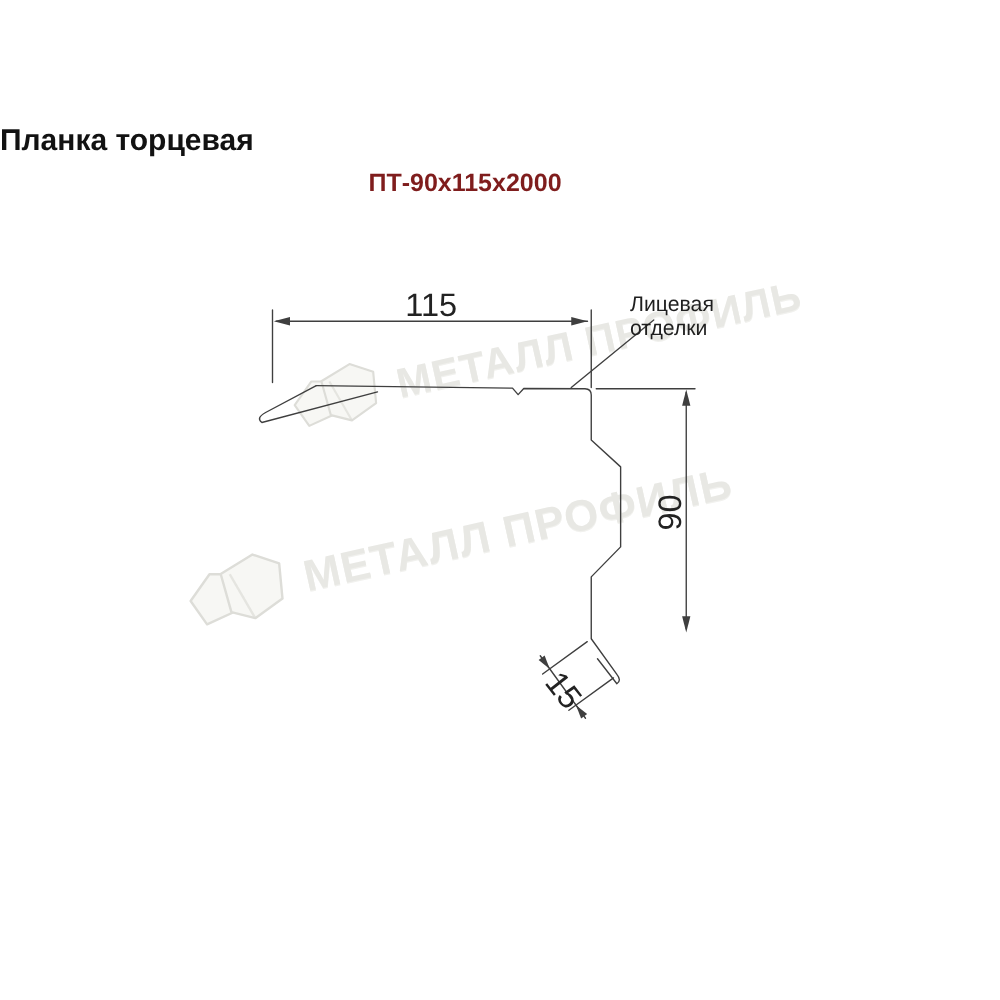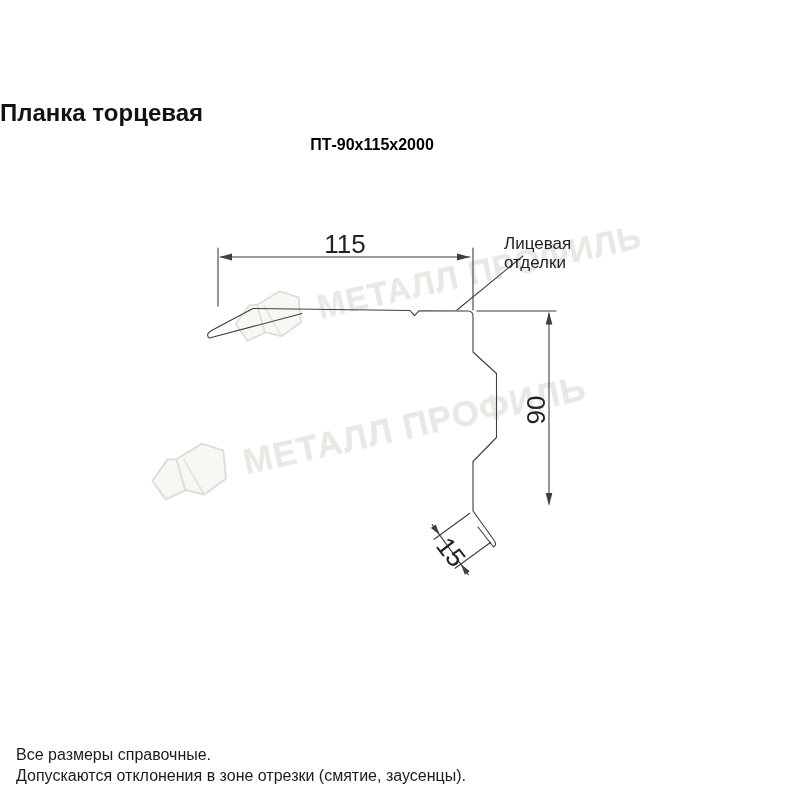--- a/index.html
+++ b/index.html
@@ -5,21 +5,21 @@
   html,body{margin:0;padding:0;background:#ffffff;}
   #page{position:relative;width:800px;height:800px;background:#ffffff;overflow:hidden;
         font-family:"Liberation Sans",sans-serif;color:#141414;}
 
   
   .title{position:absolute;left:0;top:26px;width:734px;text-align:center;
          font-size:28px;font-weight:bold;letter-spacing:0;color:#121212;}
   .subtitle{position:absolute;left:0;top:99px;width:744px;
             font-size:24px;font-weight:bold;color:#121212;}
   .sku{position:absolute;left:0;top:136px;width:744px;text-align:center;
-       font-size:16px;font-weight:bold;color:#000000;}
+       font-size:20px;font-weight:bold;color:#7f1d1d;}
 
   
   .wm{position:absolute;display:flex;align-items:center;gap:12px;
       transform-origin:0 50%;pointer-events:none;}
   .wm-text{font-weight:bold;color:#e8e8e4;white-space:nowrap;
            text-shadow:0 1px 0 #f1f1ee;letter-spacing:1px;}
   .wm1{left:230px;top:298px;transform:rotate(-12.5deg);}
   .wm1 .wm-text{font-size:33px;}
   .wm2{left:146px;top:452px;transform:rotate(-12.5deg);}
   .wm2 .wm-text{font-size:35px;}
@@ -103,18 +103,14 @@
       <text transform="translate(536,410) rotate(-90)" text-anchor="middle" dominant-baseline="central">90</text>
       <text transform="translate(451,552) rotate(52)" text-anchor="middle" dominant-baseline="central">15</text>
     </g>
   </svg>
 
   <div class="face-label">
     <div>Лицевая</div>
     <div>отделки</div>
   </div>
 
-  <div class="footer">
-    <div>Все размеры справочные.</div>
-    <div>Допускаются отклонения в зоне отрезки (смятие, заусенцы).</div>
-  </div>
 
 </div>
 
 </body></html>

